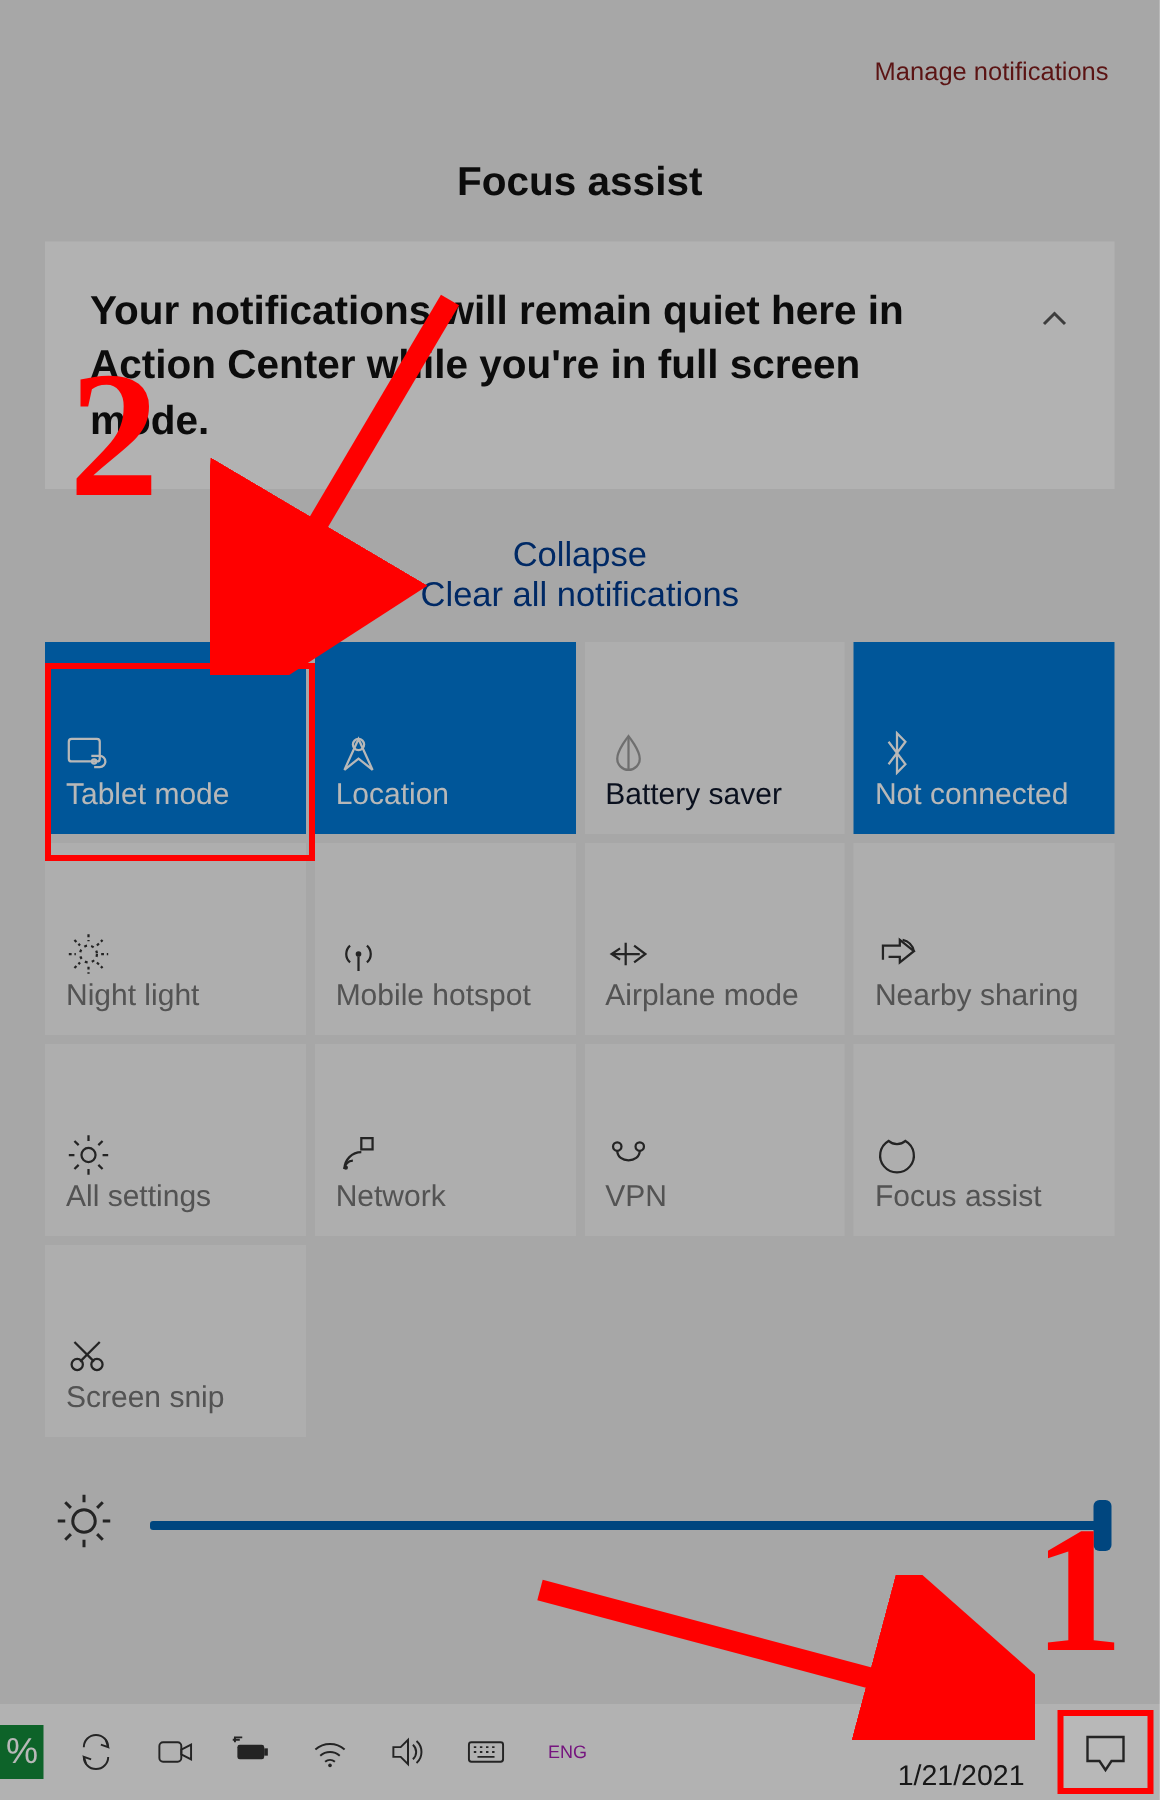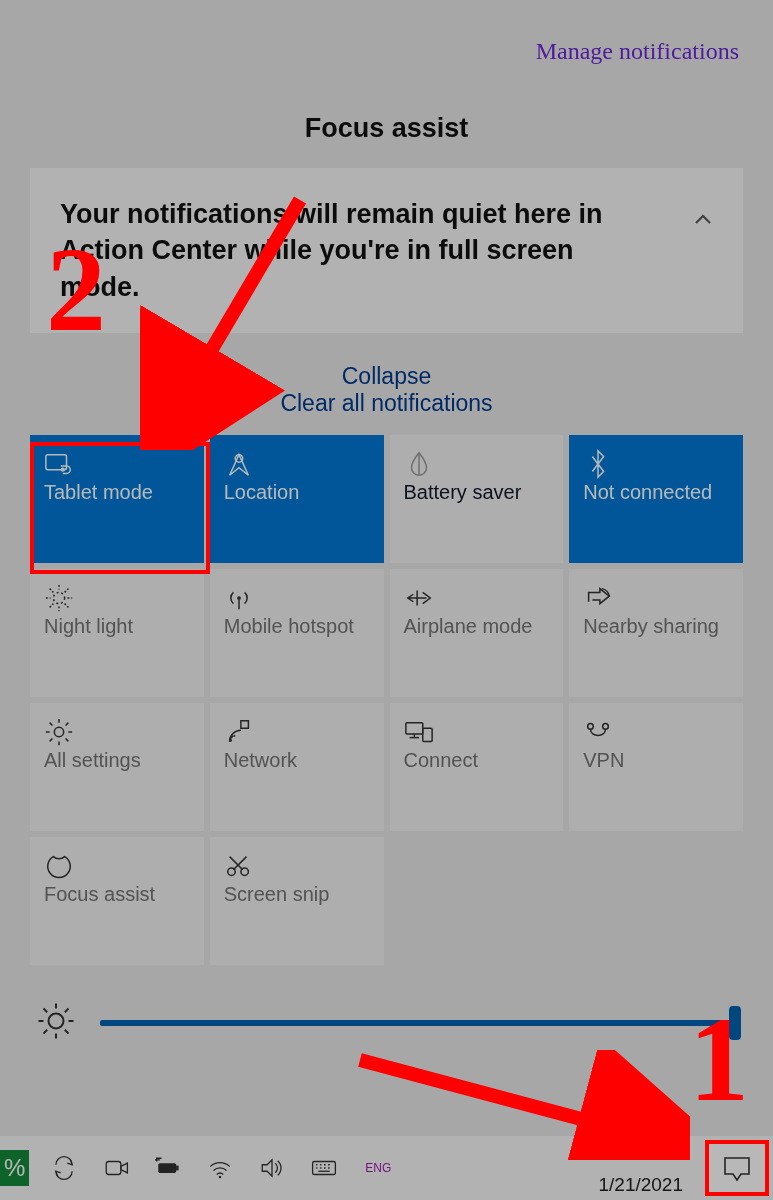--- a/index.html
+++ b/index.html
@@ -19,24 +19,23 @@
     z-index: 50;
   }
   .action-center {
     position: absolute;
     top: 0; left: 0; right: 0; bottom: 64px;
     background: #e8e8e8;
     padding: 20px 30px 10px 30px;
   }
   .top-link {
     text-align: right;
-    color: #6d28d9;
-    font-size: 24px;
+    color: #7f1d1d;
+    font-size: 17px;
     padding: 18px 4px 0 0;
-    font-family: Liberation Serif, serif;
   }
   .section-title {
     text-align: center;
     font-size: 27px;
     font-weight: 600;
     color: #111;
     margin-top: 48px;
     margin-bottom: 24px;
   }
   .notif-card {
@@ -71,21 +70,21 @@
     grid-template-columns: repeat(4, 1fr);
     gap: 6px;
     margin-top: 4px;
   }
   .tile {
     background: #f1f1f1;
     height: 128px;
     padding: 14px 12px 14px 14px;
     display: flex;
     flex-direction: column;
-    justify-content: flex-start;
+    justify-content: flex-end;
     position: relative;
   }
   .tile.active {
     background: #0078d4;
     color: #fff;
   }
   .tile.active .label { color: #fff; }
   .tile.active svg { stroke: #fff; fill: none; }
   .tile .icon { height: 32px; }
   .tile .icon svg { width: 30px; height: 30px; stroke:#333; fill:none; stroke-width:1.6; }
@@ -306,31 +305,20 @@
         <svg viewBox="0 0 32 32">
             <rect x="18" y="4" width="8" height="8"></rect>
             <path d="M6 26 a12 12 0 0 1 12 -12"></path>
             <path d="M6 26 a6 6 0 0 1 6 -6"></path>
             <circle cx="7" cy="25" r="1.5" fill="#333" stroke="none"></circle>
           </svg>
       </div>
       <div class="label">Network</div>
     </div>
 
-    <div class="tile">
-      <div class="icon">
-        <svg viewBox="0 0 32 32">
-            <rect x="2" y="6" width="18" height="12" rx="1"></rect>
-            <line x1="11" y1="18" x2="11" y2="22"></line>
-            <line x1="6" y1="22" x2="16" y2="22"></line>
-            <rect x="20" y="12" width="10" height="14" rx="1"></rect>
-          </svg>
-      </div>
-      <div class="label">Connect</div>
-    </div>
 
 
     <div class="tile">
       <div class="icon">
         <svg viewBox="0 0 32 32">
             <circle cx="8" cy="10" r="3"></circle>
             <circle cx="24" cy="10" r="3"></circle>
             <path d="M8 13 C8 22 24 22 24 13"></path>
           </svg>
       </div>

